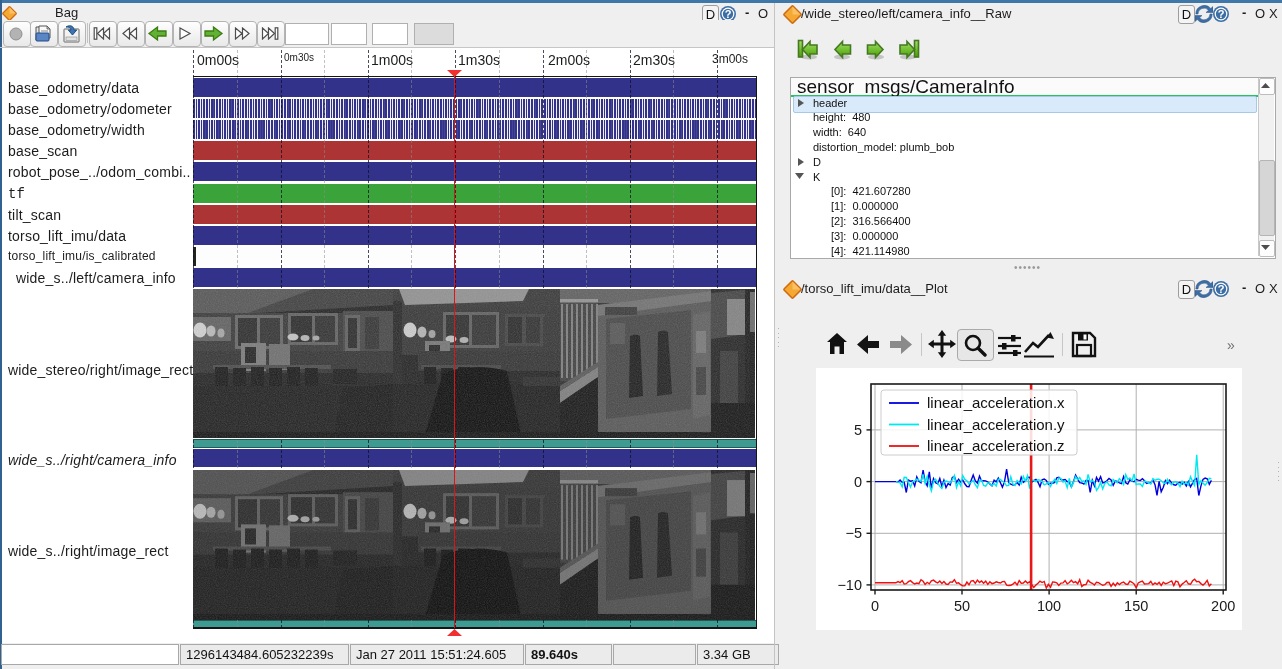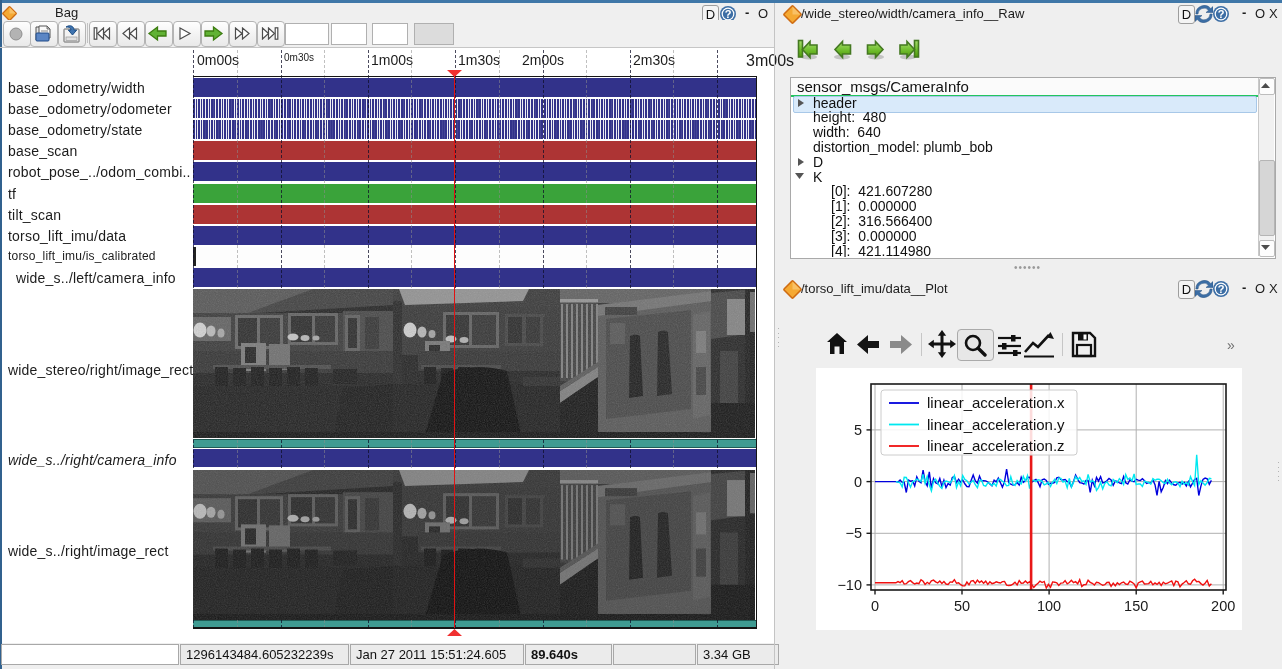--- a/index.html
+++ b/index.html
@@ -10,21 +10,21 @@
   .band{position:absolute;left:193px;width:563px;height:19px;z-index:2;}
   .dashM{position:absolute;top:50px;height:578px;width:0;
          border-left:1px dashed rgba(15,15,40,0.75);z-index:3;}
   .dashm{position:absolute;top:50px;height:578px;width:0;
          border-left:1px dashed rgba(140,140,140,0.55);z-index:3;}
   .tbtn{position:absolute;top:21px;width:26px;height:24px;border:1px solid #b4b4b4;
         border-radius:4px;background:linear-gradient(#fefefe,#f1f1f1 60%,#e9e9e9);}
   .tbox{position:absolute;top:23px;height:20px;border:1px solid #b0b0b0;background:#fff;}
   .sbox{position:absolute;top:644px;height:19px;border:1px solid #a8a8a8;background:#ebebeb;
         font-size:13px;color:#111;line-height:19px;padding-left:5px;overflow:hidden;white-space:nowrap;}
-  .trow{position:absolute;left:791px;width:466px;height:15px;font-size:14px;color:#111;
+  .trow{position:absolute;left:791px;width:466px;height:15px;font-size:11px;color:#111;
         line-height:15px;white-space:pre;}
   svg{display:block;}
 </style></head>
 <body>
 
 <div class="abs" style="left:0;top:0;width:1282px;height:3px;background:#3f77a8;"></div>
 <div class="abs" style="left:0;top:0;width:2px;height:669px;background:#31618e;"></div>
 
 <svg class="abs" style="left:2px;top:6px;" width="15" height="15" viewBox="0 0 19 19">
   <rect x="3.2" y="3.2" width="12.6" height="12.6" rx="1" transform="rotate(45 9.5 9.5)" fill="#f5a933" stroke="#cf6c12" stroke-width="1.6"></rect>
@@ -99,30 +99,30 @@
 </svg>
 <svg class="abs" style="left:261px;top:27px;" width="18" height="13" viewBox="0 0 18 13">
   <path d="M7.5 6.5 L1.5 1 V12 Z M13.5 6.5 L7.5 1 V12 Z" fill="#fff" stroke="#4d4d4d" stroke-width="1.2"></path>
   <rect x="14.2" y="0.8" width="2.6" height="11.4" fill="#fff" stroke="#4d4d4d" stroke-width="1.2"></rect>
 </svg>
 
 <div class="txt" style="left:197px;top:52px;font-size:14px;">0m00s</div>
 <div class="txt" style="left:284px;top:52px;font-size:10px;">0m30s</div>
 <div class="txt" style="left:371px;top:52px;font-size:14px;">1m00s</div>
 <div class="txt" style="left:458px;top:52px;font-size:14px;">1m30s</div>
-<div class="txt" style="left:522px;top:52px;font-size:14px;">2m00s</div>
+<div class="txt" style="left:548px;top:52px;font-size:14px;">2m00s</div>
 <div class="txt" style="left:633px;top:52px;font-size:14px;">2m30s</div>
-<div class="txt" style="left:746px;top:52px;font-size:16px;">3m00s</div>
-
-<div class="txt" style="left:8px;top:79.5px;font-size:14px;letter-spacing:0.2px;">base_odometry/width</div>
+<div class="txt" style="left:712px;top:52px;font-size:12px;">3m00s</div>
+
+<div class="txt" style="left:8px;top:79.5px;font-size:14px;letter-spacing:0.2px;">base_odometry/data</div>
 <div class="txt" style="left:8px;top:100.7px;font-size:14px;letter-spacing:0.2px;">base_odometry/odometer</div>
-<div class="txt" style="left:8px;top:121.9px;font-size:14px;letter-spacing:0.2px;">base_odometry/state</div>
+<div class="txt" style="left:8px;top:121.9px;font-size:14px;letter-spacing:0.2px;">base_odometry/width</div>
 <div class="txt" style="left:8px;top:143.1px;font-size:14px;letter-spacing:0.2px;">base_scan</div>
 <div class="txt" style="left:8px;top:164.3px;font-size:14px;letter-spacing:0.2px;">robot_pose_../odom_combi..</div>
-<div class="txt" style="left:8px;top:185.5px;font-size:14px;letter-spacing:0.2px;">tf</div>
+<div class="txt" style="left:8px;top:185.5px;font-size:14px;letter-spacing:0.2px;font-family:Liberation Mono, monospace;">tf</div>
 <div class="txt" style="left:8px;top:206.7px;font-size:14px;letter-spacing:0.2px;">tilt_scan</div>
 <div class="txt" style="left:8px;top:227.9px;font-size:14px;letter-spacing:0.2px;">torso_lift_imu/data</div>
 <div class="txt" style="left:8px;top:249.1px;font-size:12px;letter-spacing:0.2px;">torso_lift_imu/is_calibrated</div>
 <div class="txt" style="left:16px;top:270.3px;font-size:14px;letter-spacing:0.2px;">wide_s../left/camera_info</div>
 <div class="txt" style="left:8px;top:361.5px;font-size:14px;letter-spacing:0.2px;">wide_stereo/right/image_rect</div>
 <div class="txt" style="left:8px;top:452px;font-size:14px;letter-spacing:0.2px;font-style:italic;">wide_s../right/camera_info</div>
 <div class="txt" style="left:8px;top:542.5px;font-size:14px;letter-spacing:0.2px;">wide_s../right/image_rect</div>
 
 <div class="band" style="top:77.5px;background:#32328a;"></div>
 <div class="band" style="top:98.7px;background:repeating-linear-gradient(90deg,#32328a 0 1.6px,#eeeef4 1.6px 2.6px),#32328a;"></div>
@@ -305,21 +305,21 @@
 <div class="sbox" style="left:525px;width:80px;font-weight:bold;">89.640s</div>
 <div class="sbox" style="left:613px;width:76px;"></div>
 <div class="sbox" style="left:697px;width:75px;">3.34 GB</div>
 
 <div class="abs" style="left:774px;top:3px;width:1px;height:666px;background:#c4c4c4;"></div>
 
 <svg class="abs" style="left:783px;top:5px;" width="19" height="19" viewBox="0 0 19 19">
   <rect x="3.2" y="3.2" width="12.6" height="12.6" rx="1" transform="rotate(45 9.5 9.5)" fill="#f5a933" stroke="#cf6c12" stroke-width="1.6"></rect>
   <path d="M9.5 1.5 L17.5 9.5 L9.5 9.5 Z" fill="#fac36a" opacity="0.9"></path>
 </svg>
-<div class="txt" style="left:801px;top:6px;font-size:13px;">/wide_stereo/width/camera_info__Raw</div>
+<div class="txt" style="left:801px;top:6px;font-size:13px;">/wide_stereo/left/camera_info__Raw</div>
 <div class="abs" style="left:1178px;top:5px;width:15px;height:17px;border:1px solid #9d9d9d;border-radius:3px;background:#f4f4f4;font-size:13px;text-align:center;line-height:17px;color:#111;">D</div>
 <svg class="abs" style="left:1195px;top:5px;" width="18" height="18" viewBox="0 0 18 18">
   <path d="M3 9 a6 6 0 0 1 10.5 -3.8 l-2.5 2.3 h7 v-6 l-2.2 2 a8.5 8.5 0 0 0 -15 5.5 z" fill="#3c6ea5" stroke="#2a5585" stroke-width="0.5"></path>
   <path d="M15 9 a6 6 0 0 1 -10.5 3.8 l2.5 -2.3 h-7 v6 l2.2 -2 a8.5 8.5 0 0 0 15 -5.5 z" fill="#3c6ea5" stroke="#2a5585" stroke-width="0.5"></path>
 </svg>
 <svg class="abs" style="left:1212px;top:5px;" width="18" height="18" viewBox="0 0 18 18">
   <circle cx="9" cy="9" r="8" fill="#3c6ea5"></circle>
     <circle cx="9" cy="9" r="6.4" fill="#fff"></circle>
     <circle cx="9" cy="9" r="5.2" fill="#3c6ea5"></circle>
   <text x="9" y="13.2" font-size="11" font-weight="bold" fill="#fff" text-anchor="middle" font-family="Liberation Sans">?</text>
@@ -348,21 +348,21 @@
   <ellipse cx="11" cy="18" rx="8" ry="2.4" fill="#000" opacity="0.18"></ellipse>
   <path d="M2.5 6 v9 h8 v3.5 L18 10.5 10.5 2.5 v3.5 z" fill="url(#gg)" stroke="#447821" stroke-width="1.6"></path>
 </svg>
 <svg class="abs" style="left:898px;top:39px;" width="22" height="21" viewBox="0 0 22 21">
   <ellipse cx="10" cy="18" rx="8" ry="2.4" fill="#000" opacity="0.18"></ellipse>
   <rect x="16.5" y="1.5" width="4" height="16.5" fill="url(#gg)" stroke="#447821" stroke-width="1.6"></rect>
   <path d="M2 6 v9 h7 v3.5 L16.5 10.5 9 2.5 v3.5 z" fill="url(#gg)" stroke="#447821" stroke-width="1.6"></path>
 </svg>
 
 <div class="abs" style="left:790px;top:77px;width:484px;height:180px;background:#fff;border:1px solid #a9a9a9;"></div>
-<div class="abs" style="left:791px;top:78px;width:466px;height:17px;background:#fbfbfb;border-bottom:2px solid #22c55e;font-size:15px;color:#111;line-height:17px;padding-left:6px;">sensor_msgs/CameraInfo</div>
+<div class="abs" style="left:791px;top:78px;width:466px;height:17px;background:#fbfbfb;border-bottom:2px solid #22c55e;font-size:19px;color:#111;line-height:17px;padding-left:6px;">sensor_msgs/CameraInfo</div>
 <div class="abs" style="left:793px;top:95.5px;width:462px;height:15px;background:#d9eafa;border:1px solid #a8c8e8;border-radius:2px;"></div>
 <svg class="abs" style="left:797px;top:99px;" width="8" height="8">
     <polygon points="1,0 7,4 1,8" fill="#555"></polygon>
   </svg>
 <div class="trow" style="left:813px;top:95.5px;">header</div>
 <div class="trow" style="left:813px;top:110.3px;">height:  480</div>
 <div class="trow" style="left:813px;top:125.1px;">width:  640</div>
 <div class="trow" style="left:813px;top:139.9px;">distortion_model: plumb_bob</div>
 <svg class="abs" style="left:797px;top:158px;" width="8" height="8">
     <polygon points="1,0 7,4 1,8" fill="#555"></polygon>

